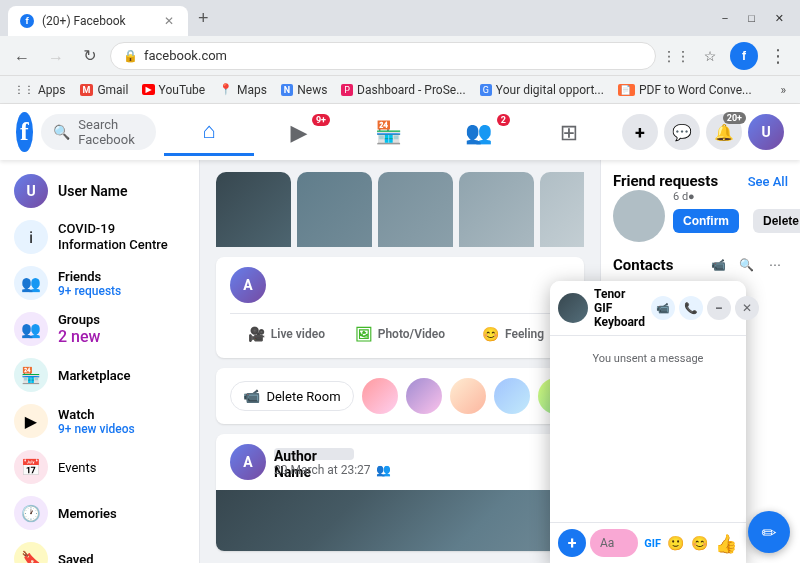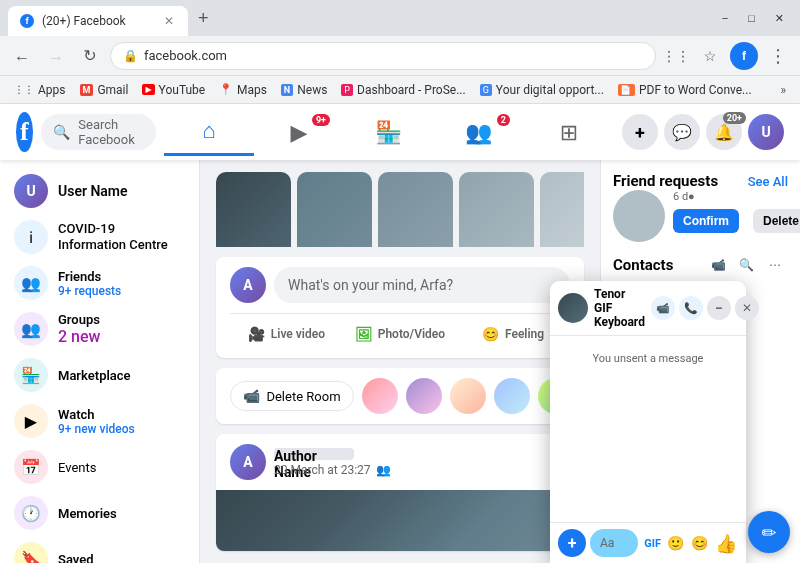--- a/index.html
+++ b/index.html
@@ -195,23 +195,20 @@
           <div style="width:100%;height:100%;background:linear-gradient(135deg,#90a4ae,#b0bec5);"></div>
         </div>
         <div style="width:75px;height:120px;border-radius:10px;background:#cfd8dc;flex-shrink:0;position:relative;overflow:hidden;">
           <div style="width:100%;height:100%;background:linear-gradient(135deg,#b0bec5,#cfd8dc);"></div>
         </div>
       </div>
 
       <div style="background:white;border-radius:8px;padding:10px 14px;box-shadow:0 1px 2px rgba(0,0,0,0.1);">
         <div style="display:flex;align-items:center;gap:8px;margin-bottom:10px;">
           <div style="width:36px;height:36px;border-radius:50%;background:linear-gradient(135deg,#667eea,#764ba2);display:flex;align-items:center;justify-content:center;color:white;font-size:14px;font-weight:bold;flex-shrink:0;">A</div>
-          <div style="flex:1;background:#f0f2f5;border-radius:20px;height:36px;display:flex;align-items:center;padding:0 14px;cursor:pointer;font-size:14px;color:#65676b;">
-            <span>What's on your mind, Arfa?</span>
-          </div>
         </div>
         <div style="display:flex;gap:0;padding-top:6px;border-top:1px solid #e4e6eb;">
           <div style="flex:1;display:flex;align-items:center;justify-content:center;gap:5px;padding:6px;cursor:pointer;border-radius:6px;font-size:12px;font-weight:600;color:#65676b;">
             <span style="color:#e02424;font-size:14px;">🎥</span>
             <span>Live video</span>
           </div>
           <div style="flex:1;display:flex;align-items:center;justify-content:center;gap:5px;padding:6px;cursor:pointer;border-radius:6px;font-size:12px;font-weight:600;color:#65676b;">
             <span style="color:#42b72a;font-size:14px;">🖼</span>
             <span>Photo/Video</span>
           </div>
@@ -303,21 +300,21 @@
       <div style="display:flex;justify-content:flex-end;margin-bottom:2px;">
         <div style="width:8px;height:100%;"></div>
       </div>
       <div style="text-align:center;font-size:11px;color:#65676b;padding:4px 0;">
         <span>You unsent a message</span>
       </div>
     </div>
 
     <div style="padding:6px 8px;background:white;display:flex;align-items:center;gap:4px;border-top:1px solid #e4e6eb;border-radius:0 0 0 0;">
       <div style="width:28px;height:28px;border-radius:50%;background:#1877f2;display:flex;align-items:center;justify-content:center;cursor:pointer;font-size:16px;color:white;font-weight:bold;flex-shrink:0;">+</div>
-      <div style="flex:1;background:#7dd3fc;border-radius:16px;padding:5px 10px;font-size:12px;color:#65676b;min-height:28px;display:flex;align-items:center;">
+      <div style="flex:1;background:#f9a8d4;border-radius:16px;padding:5px 10px;font-size:12px;color:#65676b;min-height:28px;display:flex;align-items:center;">
         <span>Aa</span>
       </div>
       <div style="display:flex;gap:2px;">
         <div style="width:22px;height:22px;display:flex;align-items:center;justify-content:center;cursor:pointer;font-size:11px;color:#0084ff;font-weight:bold;">GIF</div>
         <div style="width:22px;height:22px;display:flex;align-items:center;justify-content:center;cursor:pointer;font-size:14px;">🙂</div>
         <div style="width:22px;height:22px;display:flex;align-items:center;justify-content:center;cursor:pointer;font-size:14px;color:#f7b928;">😊</div>
       </div>
       <div style="font-size:18px;cursor:pointer;color:#0084ff;flex-shrink:0;">👍</div>
     </div>
   </div>

